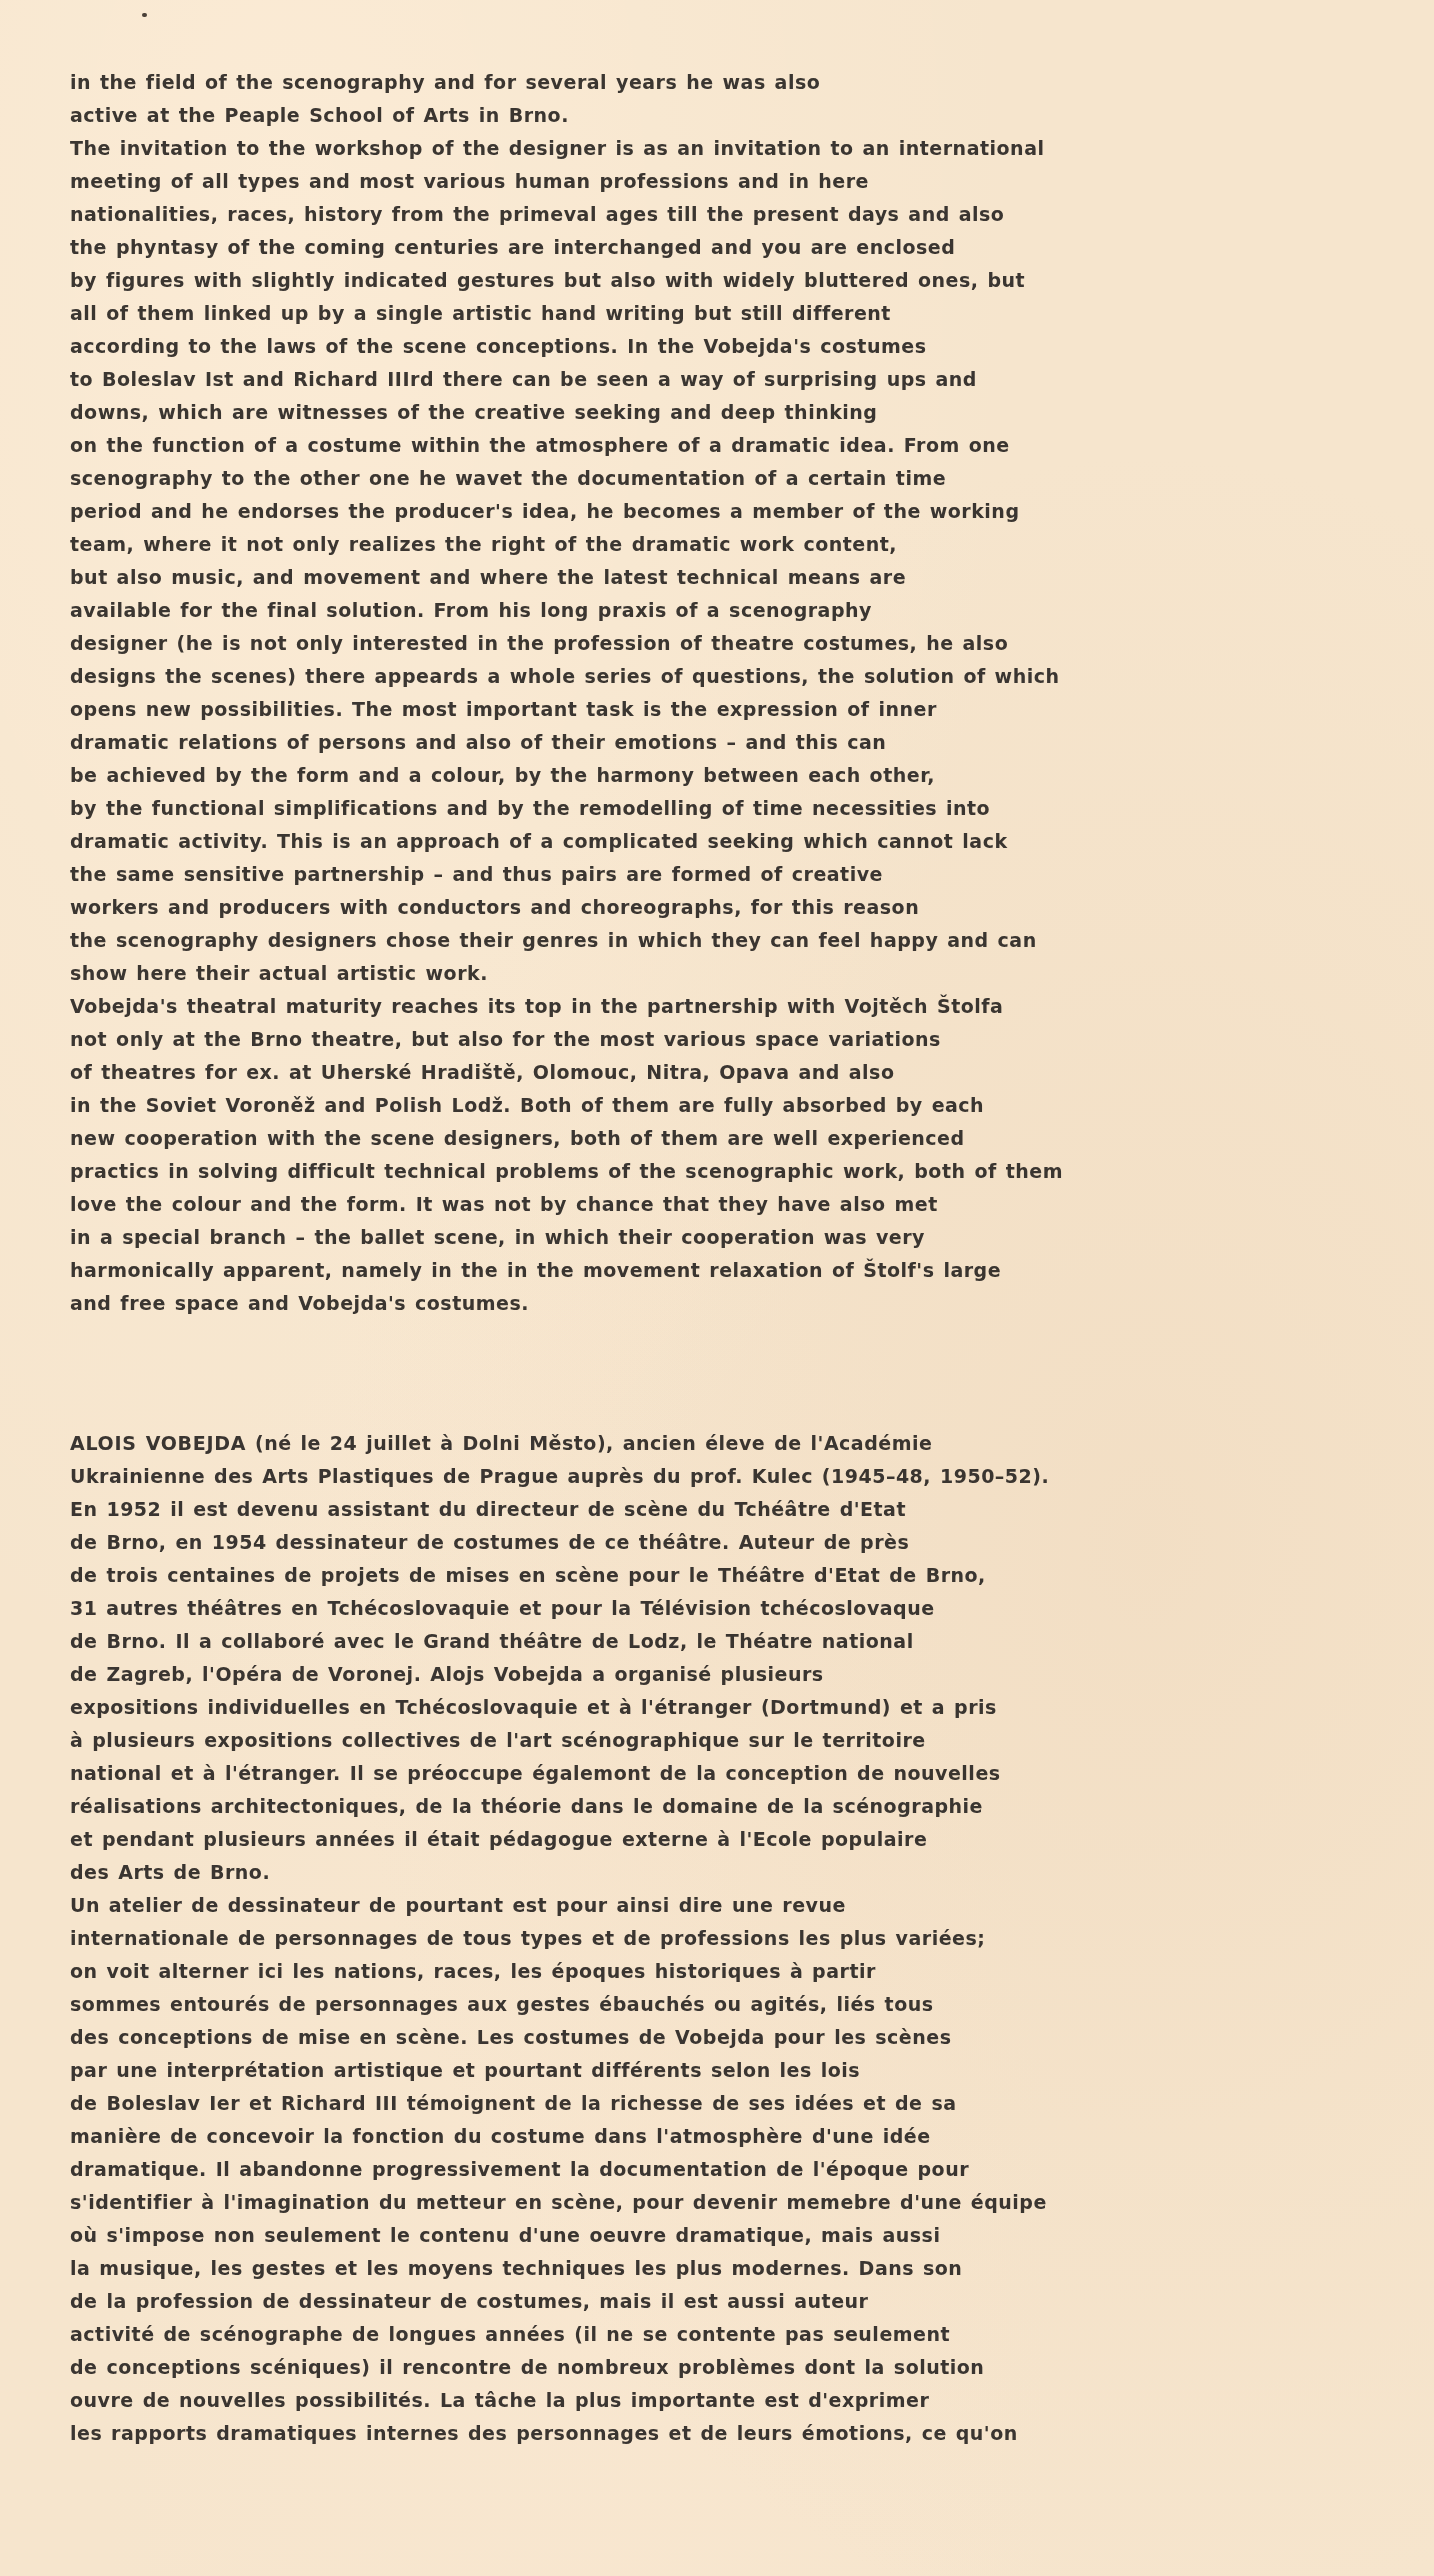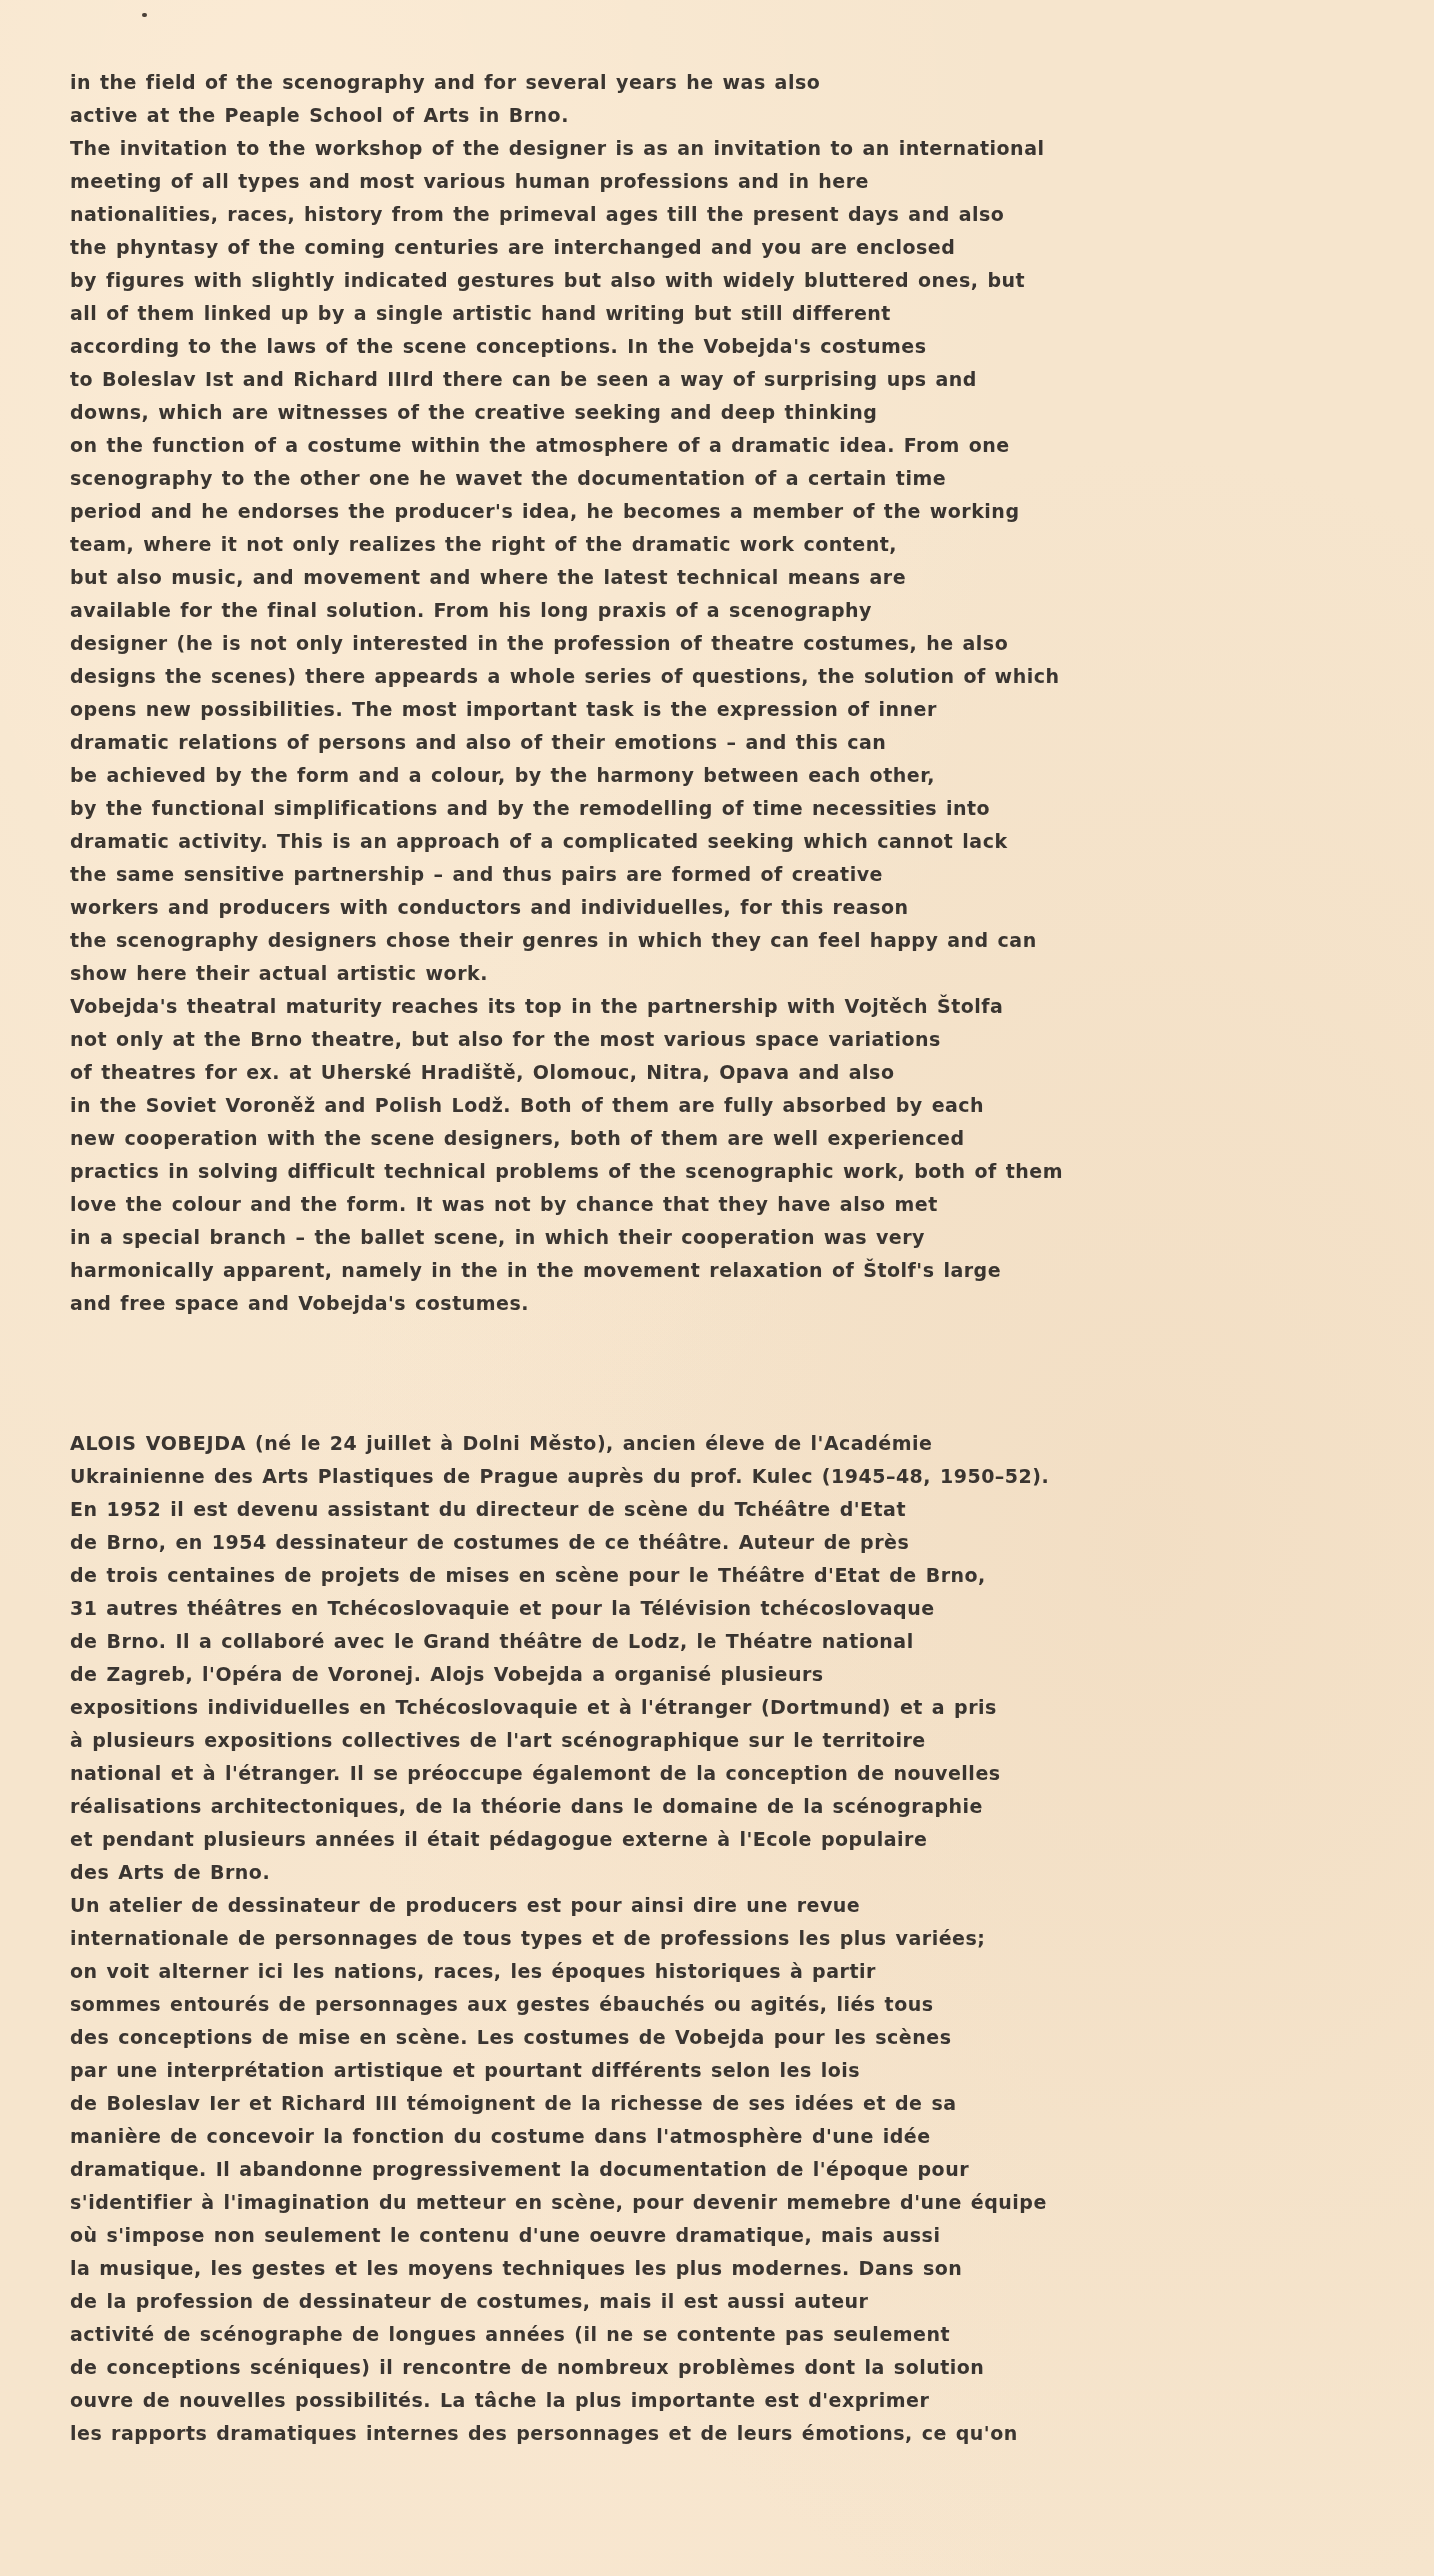--- a/index.html
+++ b/index.html
@@ -79,21 +79,21 @@
       <span class="line">but also music, and movement and where the latest technical means are</span>
       <span class="line">available for the final solution. From his long praxis of a scenography</span>
       <span class="line">designer (he is not only interested in the profession of theatre costumes, he also</span>
       <span class="line">designs the scenes) there appeards a whole series of questions, the solution of which</span>
       <span class="line">opens new possibilities. The most important task is the expression of inner</span>
       <span class="line">dramatic relations of persons and also of their emotions – and this can</span>
       <span class="line">be achieved by the form and a colour, by the harmony between each other,</span>
       <span class="line">by the functional simplifications and by the remodelling of time necessities into</span>
       <span class="line">dramatic activity. This is an approach of a complicated seeking which cannot lack</span>
       <span class="line">the same sensitive partnership – and thus pairs are formed of creative</span>
-      <span class="line">workers and producers with conductors and individuelles, for this reason</span>
+      <span class="line">workers and producers with conductors and choreographs, for this reason</span>
       <span class="line">the scenography designers chose their genres in which they can feel happy and can</span>
       <span class="line">show here their actual artistic work.</span>
       <span class="line">Vobejda's theatral maturity reaches its top in the partnership with Vojtěch Štolfa</span>
       <span class="line">not only at the Brno theatre, but also for the most various space variations</span>
       <span class="line">of theatres for ex. at Uherské Hradiště, Olomouc, Nitra, Opava and also</span>
       <span class="line">in the Soviet Voroněž and Polish Lodž. Both of them are fully absorbed by each</span>
       <span class="line">new cooperation with the scene designers, both of them are well experienced</span>
       <span class="line">practics in solving difficult technical problems of the scenographic work, both of them</span>
       <span class="line">love the colour and the form. It was not by chance that they have also met</span>
       <span class="line">in a special branch – the ballet scene, in which their cooperation was very</span>
@@ -110,21 +110,21 @@
         <span class="line">de trois centaines de projets de mises en scène pour le Théâtre d'Etat de Brno,</span>
         <span class="line">31 autres théâtres en Tchécoslovaquie et pour la Télévision tchécoslovaque</span>
         <span class="line">de Brno. Il a collaboré avec le Grand théâtre de Lodz, le Théatre national</span>
         <span class="line">de Zagreb, l'Opéra de Voronej. Alojs Vobejda a organisé plusieurs</span>
         <span class="line">expositions individuelles en Tchécoslovaquie et à l'étranger (Dortmund) et a pris</span>
         <span class="line">à plusieurs expositions collectives de l'art scénographique sur le territoire</span>
         <span class="line">national et à l'étranger. Il se préoccupe égalemont de la conception de nouvelles</span>
         <span class="line">réalisations architectoniques, de la théorie dans le domaine de la scénographie</span>
         <span class="line">et pendant plusieurs années il était pédagogue externe à l'Ecole populaire</span>
         <span class="line">des Arts de Brno.</span>
-        <span class="line">Un atelier de dessinateur de producers est pour ainsi dire une revue</span>
+        <span class="line">Un atelier de dessinateur de pourtant est pour ainsi dire une revue</span>
         <span class="line">internationale de personnages de tous types et de professions les plus variées;</span>
         <span class="line">on voit alterner ici les nations, races, les époques historiques à partir</span>
         <span class="line">sommes entourés de personnages aux gestes ébauchés ou agités, liés tous</span>
         <span class="line">des conceptions de mise en scène. Les costumes de Vobejda pour les scènes</span>
         <span class="line">par une interprétation artistique et pourtant différents selon les lois</span>
         <span class="line">de Boleslav Ier et Richard III témoignent de la richesse de ses idées et de sa</span>
         <span class="line">manière de concevoir la fonction du costume dans l'atmosphère d'une idée</span>
         <span class="line">dramatique. Il abandonne progressivement la documentation de l'époque pour</span>
         <span class="line">s'identifier à l'imagination du metteur en scène, pour devenir memebre d'une équipe</span>
         <span class="line">où s'impose non seulement le contenu d'une oeuvre dramatique, mais aussi</span>

